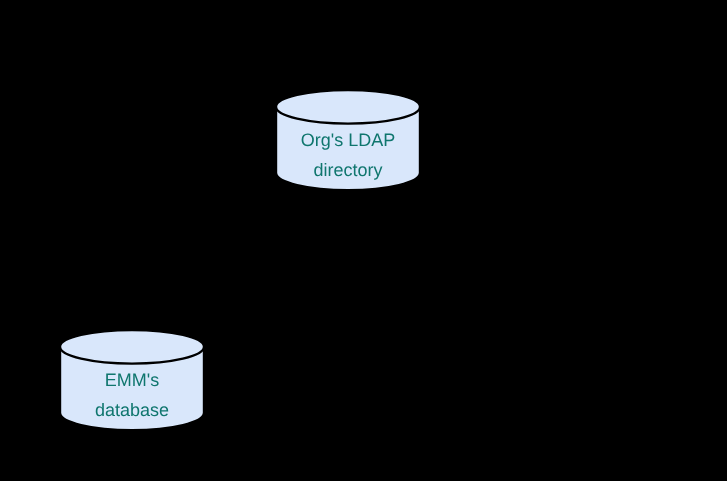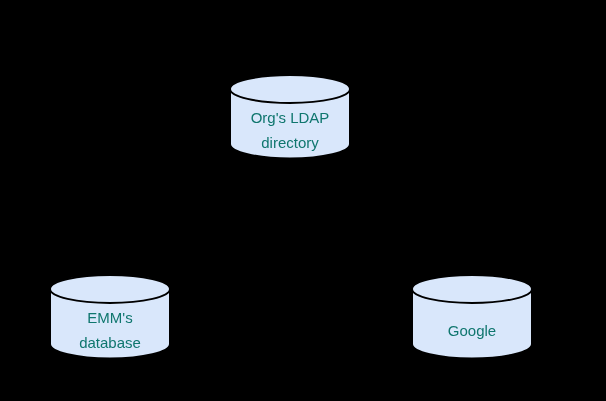--- a/index.html
+++ b/index.html
@@ -62,21 +62,14 @@
 
   <div class="cylinder" id="cyl-emm">
     <svg viewBox="0 0 122 86" aria-hidden="true">
       <path d="M1,15 V70 A60,14.5 0 0 0 121,70 V15 Z" fill="#d9e7fb" stroke="#000000" stroke-width="2"></path>
       <ellipse cx="61" cy="15" rx="60" ry="14" fill="#d9e7fb" stroke="#000000" stroke-width="2"></ellipse>
     </svg>
     <div class="cyl-label">EMM's
 database</div>
   </div>
 
-  <div class="cylinder" id="cyl-google">
-    <svg viewBox="0 0 122 86" aria-hidden="true">
-      <path d="M1,15 V70 A60,14.5 0 0 0 121,70 V15 Z" fill="#d9e7fb" stroke="#000000" stroke-width="2"></path>
-      <ellipse cx="61" cy="15" rx="60" ry="14" fill="#d9e7fb" stroke="#000000" stroke-width="2"></ellipse>
-    </svg>
-    <div class="cyl-label">Google</div>
-  </div>
 
 </div>
 
 </body></html>

